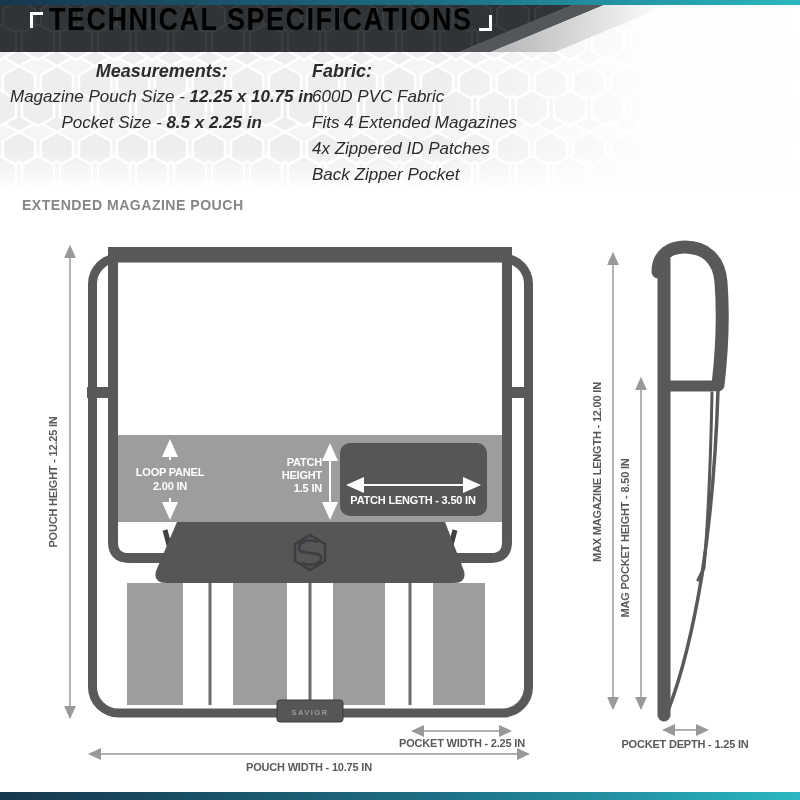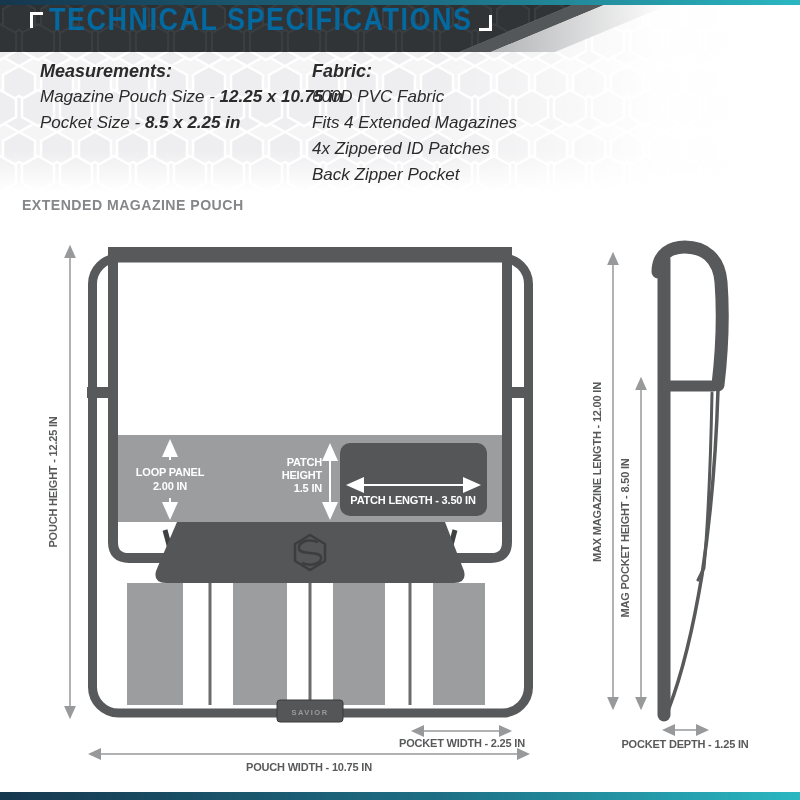--- a/index.html
+++ b/index.html
@@ -10,33 +10,33 @@
   }
   .abs{position:absolute;}
   
   .accent-bar{left:0;width:800px;background:linear-gradient(90deg,#16374E 0%,#1D6F85 55%,#2AB7C1 100%);}
   .accent-top{top:0;height:5px;}
   .accent-bottom{top:792px;height:8px;}
   
   .title-wrap{
     left:0;top:5px;width:572px;height:32px;
     display:flex;align-items:center;
-    color:#0369a1;
+    color:#000000;
   }
   .title-text{
     font-size:27px;font-weight:bold;letter-spacing:1.5px;
     transform:scaleY(1.14);transform-origin:left center;
     margin:0 0 2px 0;white-space:nowrap;
   }
   .bracket{display:inline-block;width:10px;height:13px;}
   .bracket-left{border-left:3px solid #fff;border-top:3px solid #fff;margin:7px 6px 0 30px;align-self:flex-start;}
   .bracket-right{border-right:3px solid #fff;border-bottom:3px solid #fff;margin:0 0 6px 6px;align-self:flex-end;}
   
   .specs-col{top:58px;color:#2b2b2c;font-style:italic;font-size:17px;line-height:26px;white-space:nowrap;}
-  .col-measure{left:40px;}
+  .col-measure{left:10px;text-align:center;}
   .col-details{left:312px;}
   .specs-heading{font-weight:bold;font-size:18px;}
   .spec-row .v{font-weight:bold;}
   .spec-row.indent{padding-left:20px;}
   .section-label{
     left:22px;top:196px;color:#85878A;font-weight:bold;font-size:15px;
     letter-spacing:0.5px;transform:scaleX(0.94);transform-origin:left center;white-space:nowrap;
   }
   svg text{font-family:"Liberation Sans", sans-serif;}
   .dim-label{font-size:11px;font-weight:bold;fill:#58595B;letter-spacing:-0.2px;}

